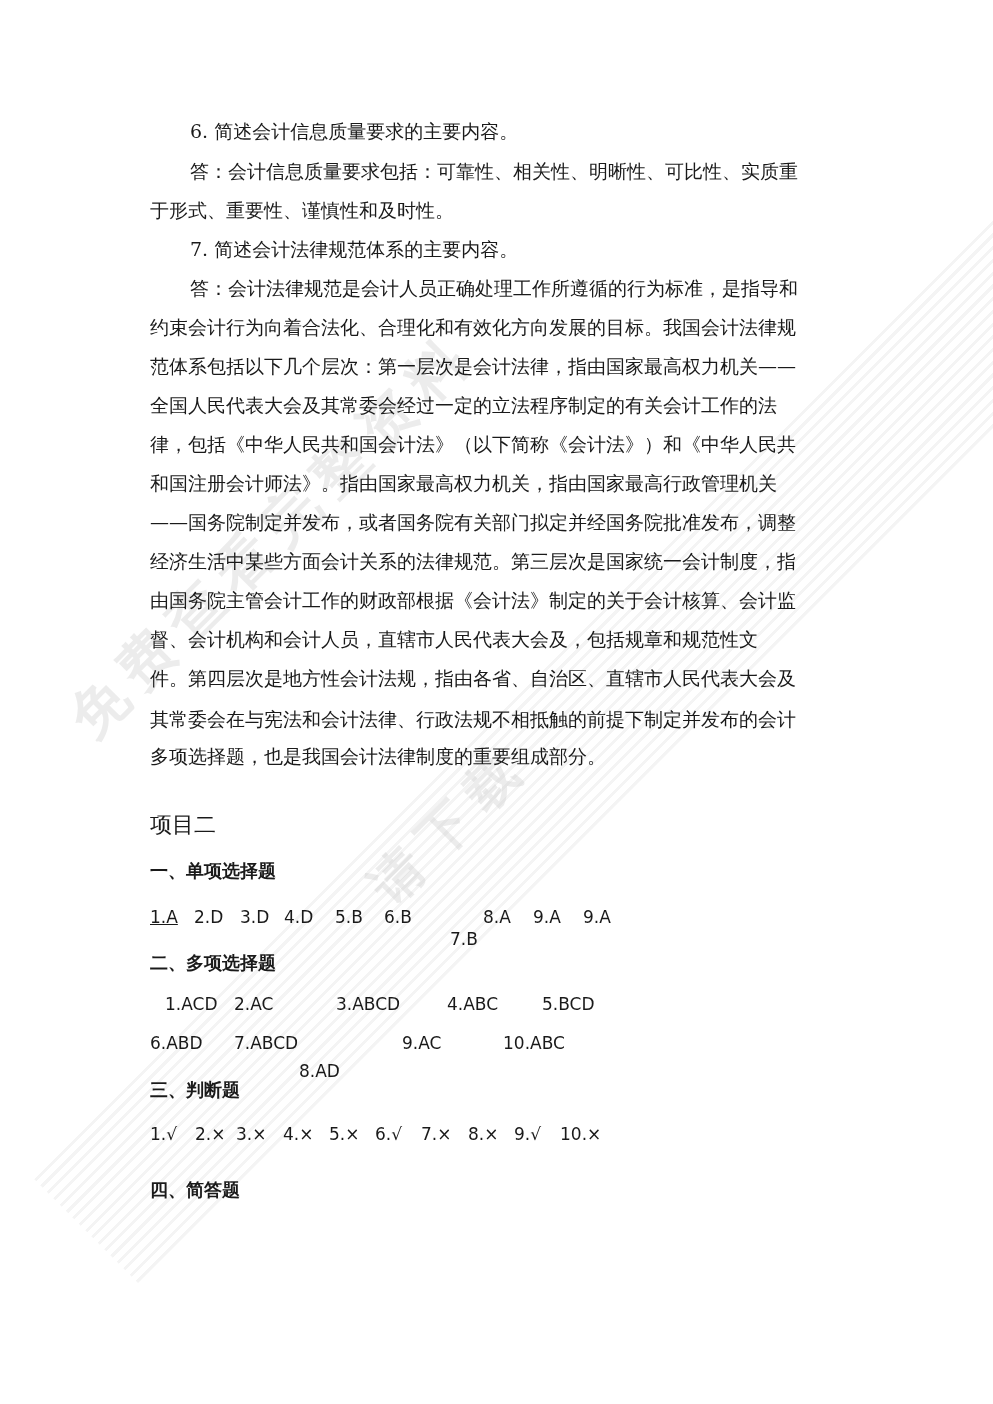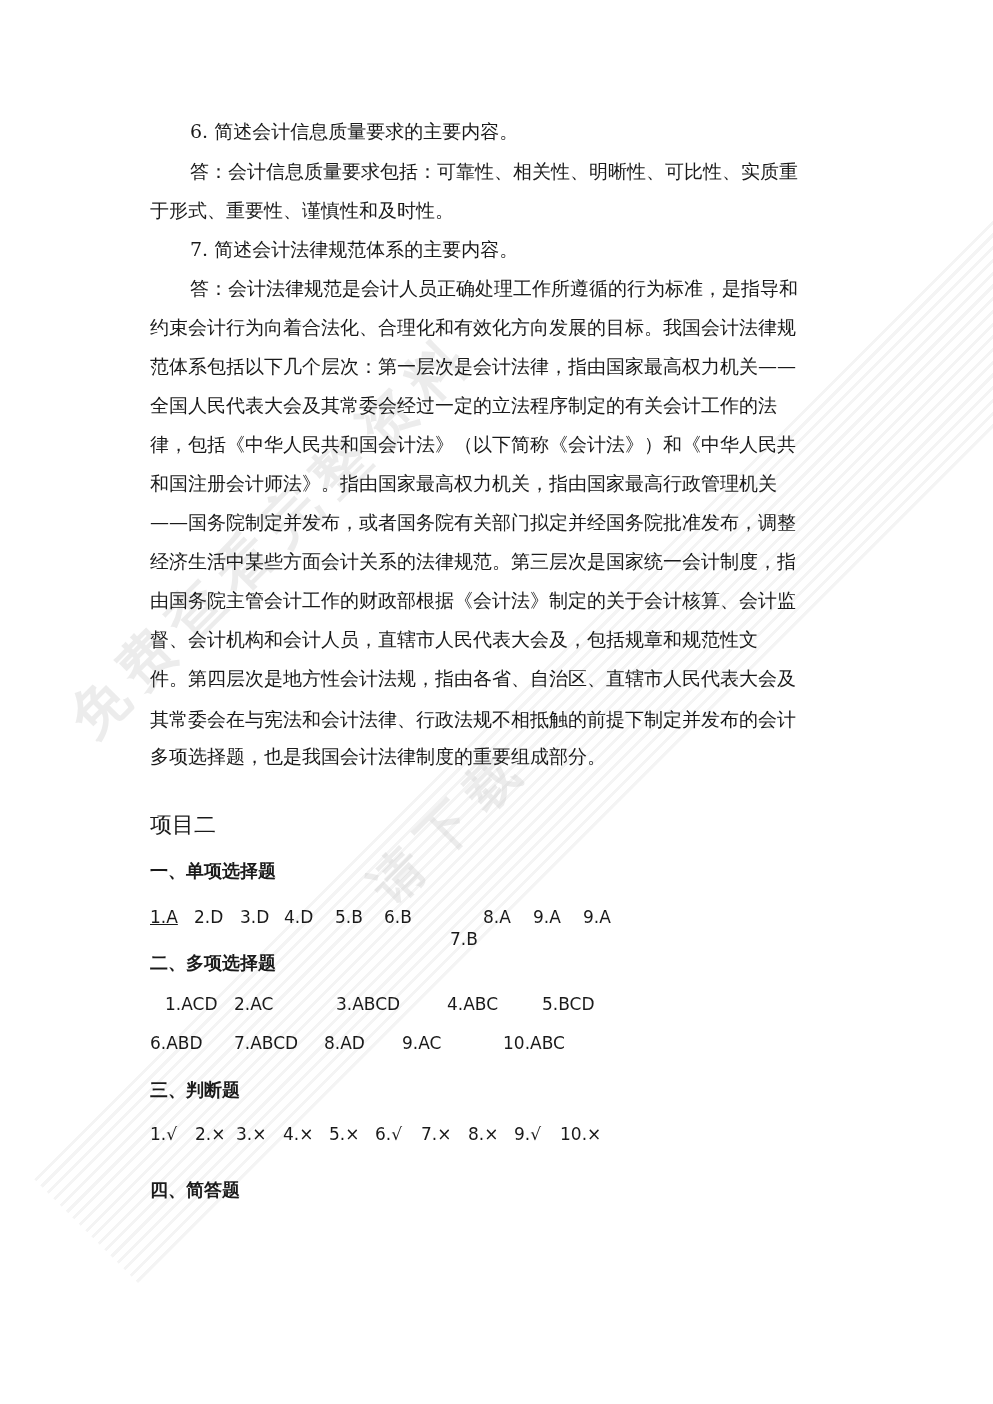--- a/index.html
+++ b/index.html
@@ -96,21 +96,21 @@
     <div class="sans line" style="top:994px;">
       <span style="position:absolute; left:0px;margin-left:15px;">1.ACD</span>
       <span style="position:absolute; left:84px;">2.AC</span>
       <span style="position:absolute; left:186px;">3.ABCD</span>
       <span style="position:absolute; left:297px;">4.ABC</span>
       <span style="position:absolute; left:392px;">5.BCD</span>
     </div>
     <div class="sans line" style="top:1033px;">
       <span style="position:absolute; left:0px;">6.ABD</span>
       <span style="position:absolute; left:84px;">7.ABCD</span>
-      <span style="position:absolute; left:174px;">8.AD</span>
+      <span style="position:absolute; left:149px;margin-top:28px;">8.AD</span>
       <span style="position:absolute; left:252px;">9.AC</span>
       <span style="position:absolute; left:353px;">10.ABC</span>
     </div>
 
     <div class="sans heading line" style="top:1078px;">三、判断题</div>
     <div class="sans line" style="top:1124px;">
       <span style="position:absolute; left:0px;">1.√</span>
       <span style="position:absolute; left:45px;">2.×</span>
       <span style="position:absolute; left:86px;">3.×</span>
       <span style="position:absolute; left:133px;">4.×</span>

